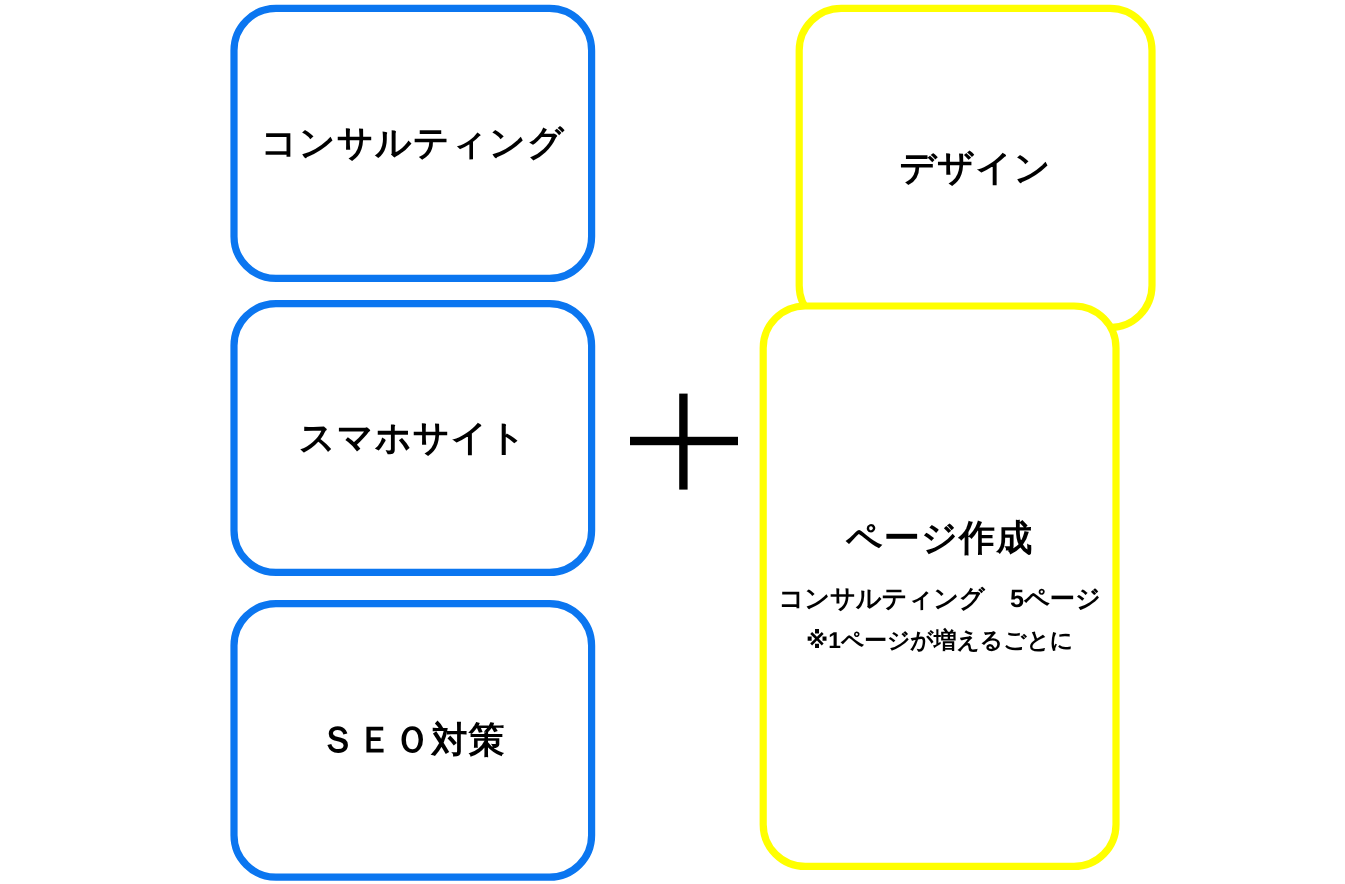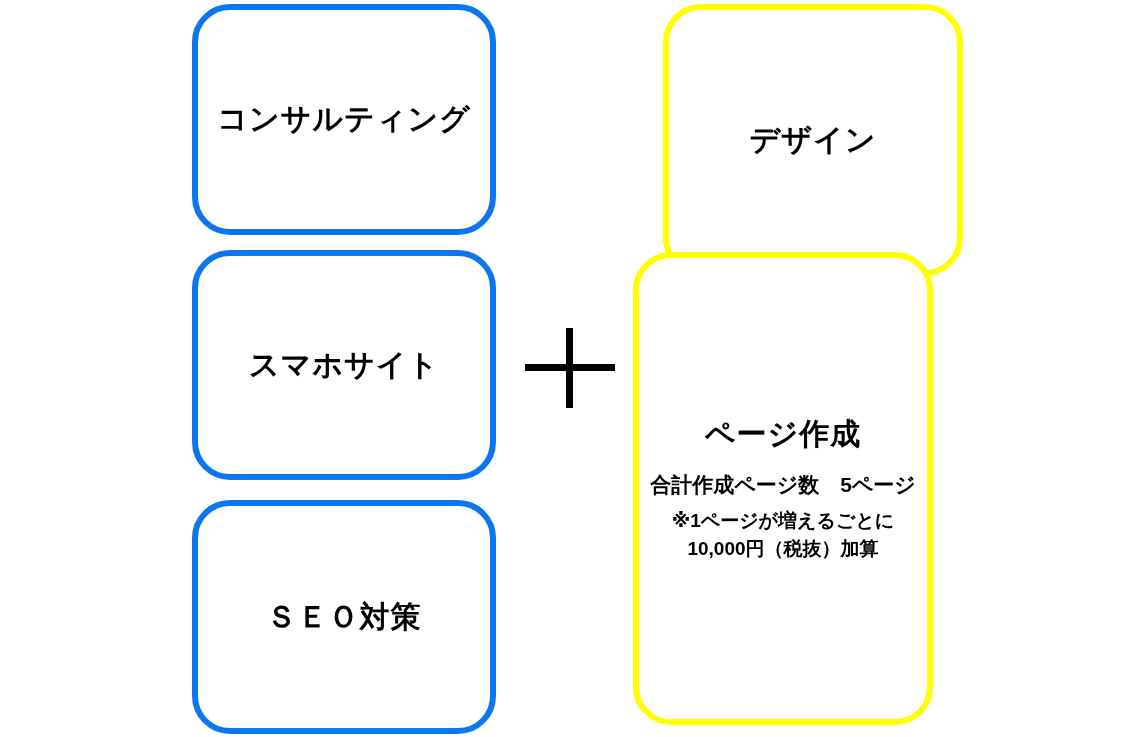--- a/index.html
+++ b/index.html
@@ -99,20 +99,19 @@
     <div class="plus-h"></div>
     <div class="plus-v"></div>
   </div>
 
   <div class="box yellow box-design">
     <span class="box-label">デザイン</span>
   </div>
 
   <div class="box yellow box-pagecreate">
     <div class="page-title">ページ作成</div>
-    <div class="page-subtitle">合計作成ページ数　5ページ</div>
+    <div class="page-subtitle">コンサルティング　5ページ</div>
     <div class="page-note">
       <div>※1ページが増えるごとに</div>
-      <div>10,000円（税抜）加算</div>
     </div>
   </div>
 
 </div>
 
 </body></html>

